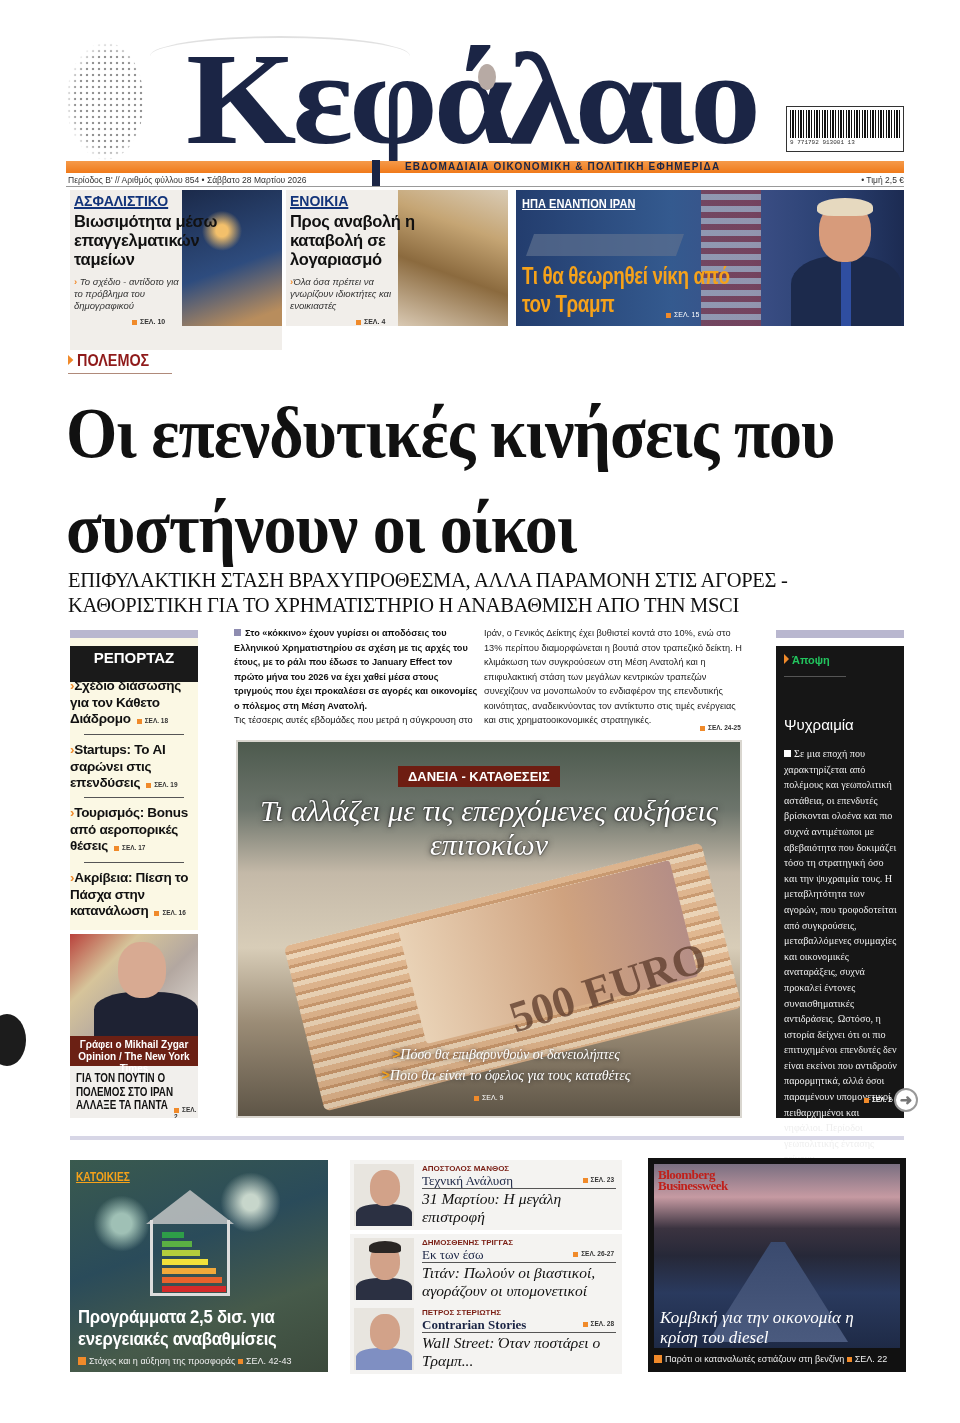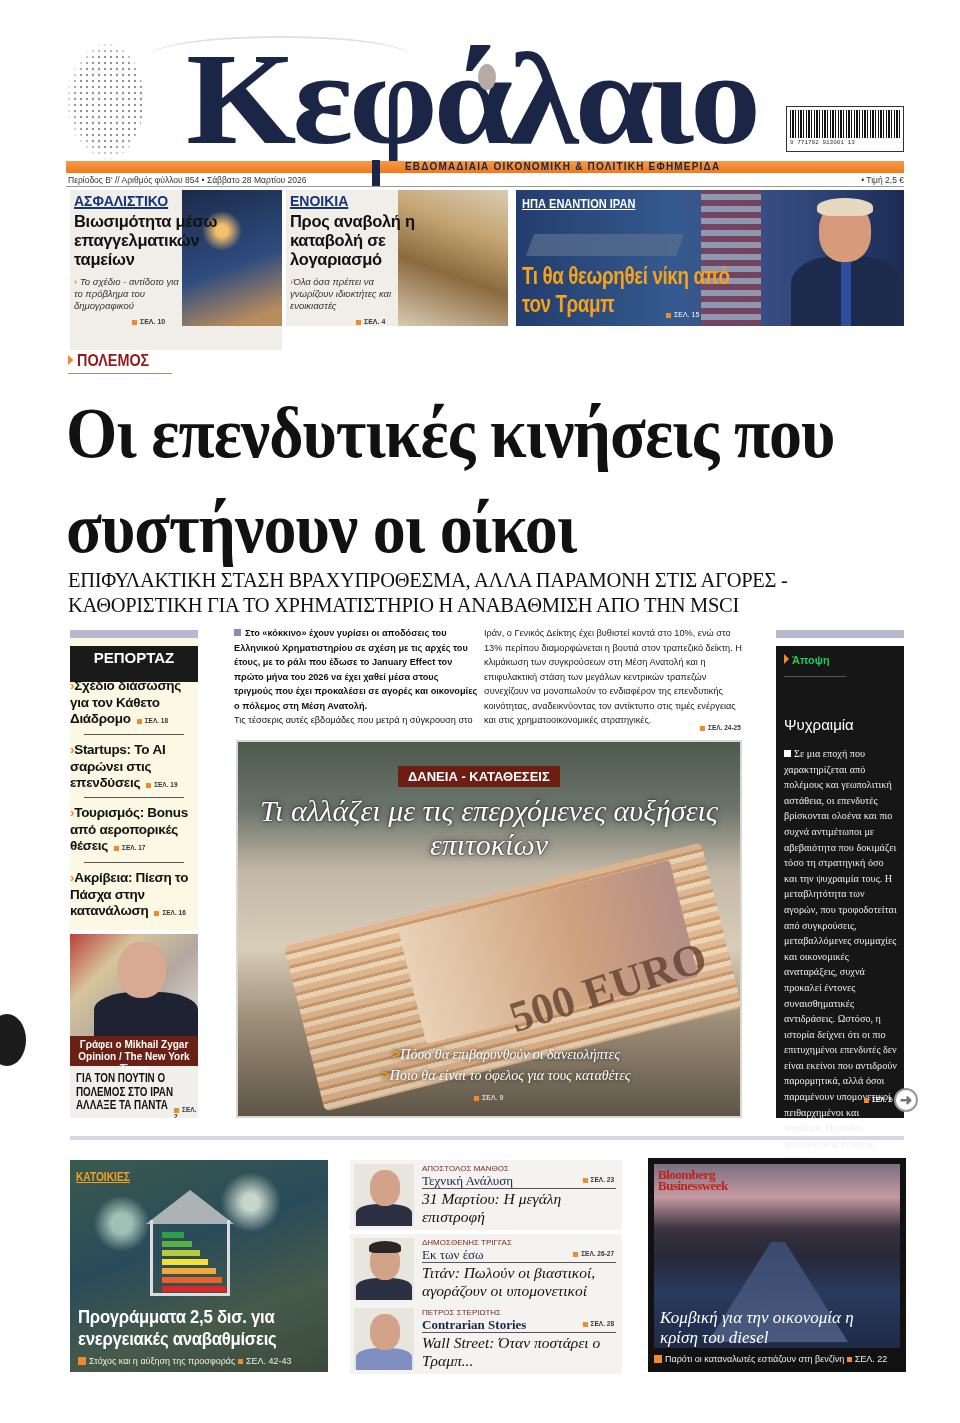--- a/index.html
+++ b/index.html
@@ -126,21 +126,21 @@
   .kat .eb { position: absolute; left: 92px; height: 6px; }
   .kat .head { position: absolute; left: 8px; top: 146px; width: 250px; font-weight: 700; font-size: 19px; line-height: 22px; color: #fff; transform: scaleX(.88); transform-origin: left; letter-spacing: -.3px; }
   .kat .sub { position: absolute; left: 8px; top: 196px; font-size: 9px; color: #eee; }
   .kat .sub .icon { display: inline-block; width: 8px; height: 8px; background: #f08a2a; margin-right: 3px; vertical-align: -1px; }
 
   .col-item { position: absolute; left: 350px; width: 272px; height: 70px; background: #f4f3f1; }
   .col-item .photo { position: absolute; left: 4px; top: 4px; width: 60px; height: 62px; background: linear-gradient(180deg, #e8e5df 0 40%, #e8e5df); }
   .col-item .photo .f { position: absolute; left: 16px; top: 6px; width: 30px; height: 36px; border-radius: 45%; background: #d2a289; }
   .col-item .photo .h { position: absolute; left: 15px; top: 3px; width: 32px; height: 12px; border-radius: 50% 50% 20% 20%; background: #2a2624; }
   .col-item .photo .s { position: absolute; left: 2px; top: 40px; width: 56px; height: 22px; border-radius: 40% 40% 0 0; background: #2b3042; }
-  .col-item .author { position: absolute; left: 72px; top: 4px; font-weight: 400; font-size: 8px; color: #7a1e14; }
+  .col-item .author { position: absolute; left: 72px; top: 4px; font-weight: 700; font-size: 8px; color: #7a1e14; }
   .col-item .column { position: absolute; left: 72px; top: 13px; font-family: "Liberation Serif", serif; font-size: 13px; color: #1b2545; }
   .col-item .crule { position: absolute; left: 72px; top: 28px; width: 194px; height: 1px; background: #555; }
   .col-item .pg { position: absolute; right: 8px; top: 16px; font-size: 6.5px; font-weight: 700; color: #333; }
   .col-item .title { position: absolute; left: 72px; top: 30px; font-family: "Liberation Serif", serif; font-style: italic; font-size: 15.5px; line-height: 18px; color: #111; }
 
   .bb { left: 648px; top: 1158px; width: 258px; height: 214px; overflow: hidden; background: #111; }
   .bb .sky { position: absolute; left: 6px; top: 6px; width: 246px; height: 184px;
     background: linear-gradient(180deg, #7a6f81 0%, #c69aa2 18%, #3b3340 35%, #262838 50%, #2a3a5e 70%, #1e2a46 100%); }
   .bb .road { position: absolute; left: 60px; top: 84px; width: 140px; height: 100px; background: linear-gradient(180deg, #3a4a6e, #4a5a7e);
     clip-path: polygon(45% 0, 55% 0, 100% 100%, 0 100%); }

